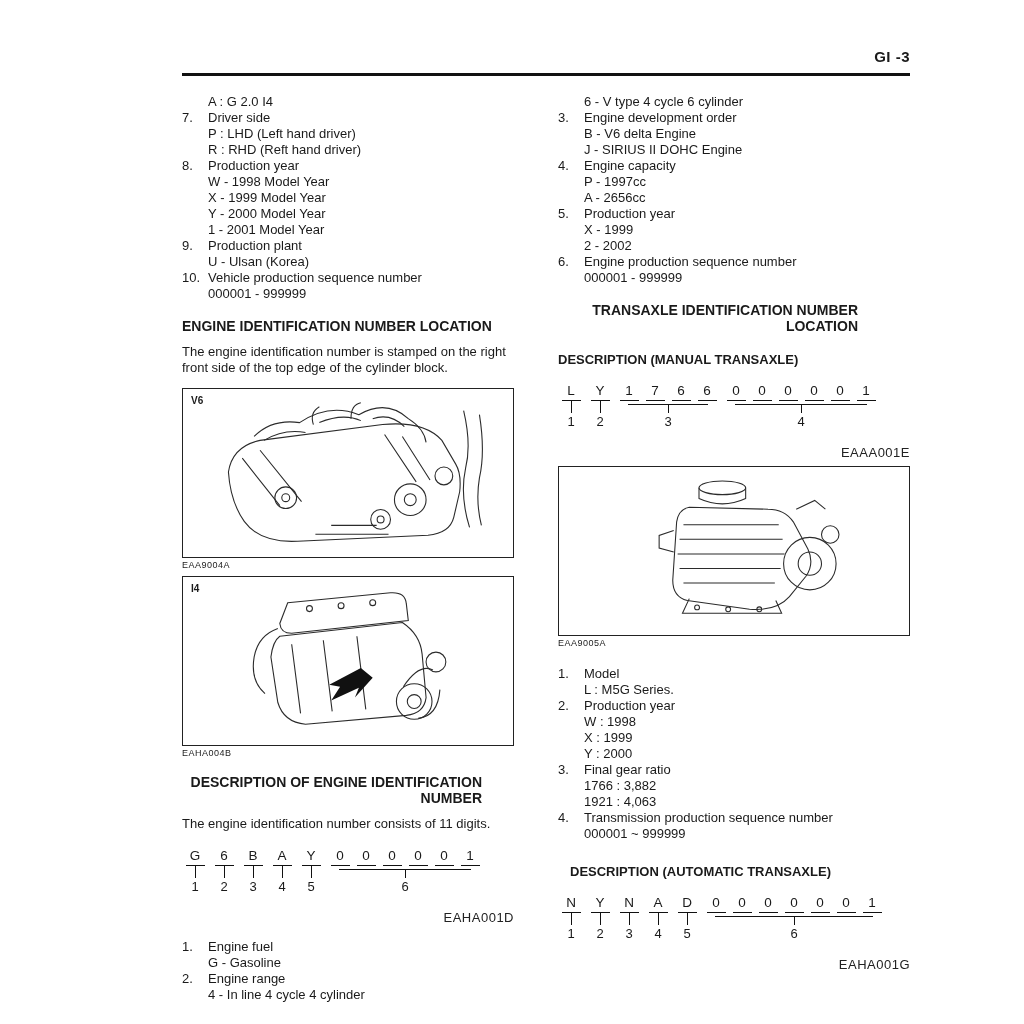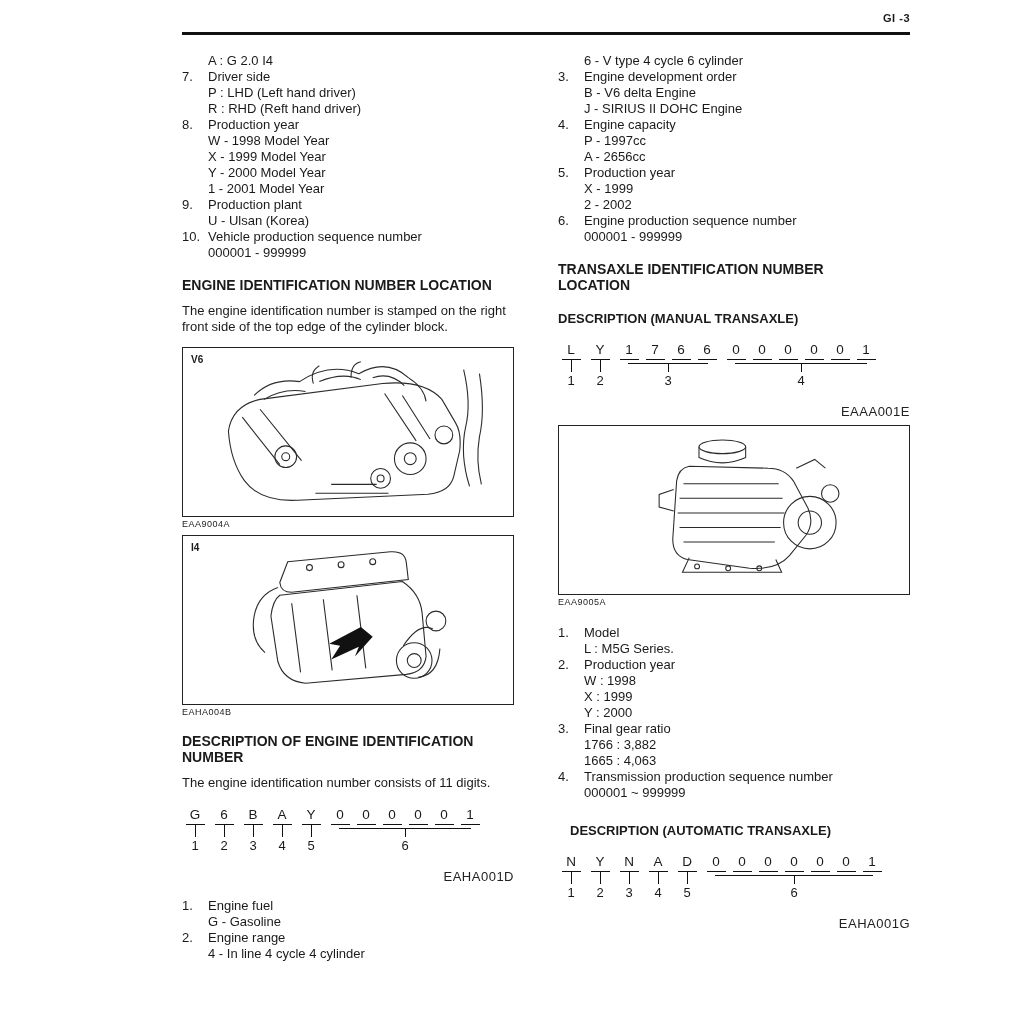--- a/index.html
+++ b/index.html
@@ -1,32 +1,32 @@
 <!DOCTYPE html>
 <html><head>
 <meta charset="utf-8">
 <style>
   * { margin:0; padding:0; box-sizing:border-box; }
   html,body { width:1024px; height:1024px; background:#ffffff; overflow:hidden;
     font-family:"Liberation Sans", sans-serif; color:#1a1a1a; }
   .page { position:relative; width:1024px; height:1024px; background:#fff; }
   .content { position:absolute; left:182px; right:114px; top:8px; }
-  .page-header { text-align:right; font-weight:bold; font-size:11px; letter-spacing:0.5px; padding-top:4px; }
+  .page-header { text-align:right; font-weight:bold; font-size:15px; letter-spacing:0.5px; padding-top:4px;margin-top:36px; }
   .rule { border-top:3px solid #111; margin-top:8px; }
   .cols { display:flex; gap:44px; margin-top:18px; }
   .col-left { width:332px; flex-shrink:0; }
   .col-right { flex:1; min-width:0; }
 
   .li-line { display:flex; font-size:13px; line-height:16px; }
   .li-num { width:26px; flex-shrink:0; }
   .li-sub { padding-left:26px; }
   .li-txt { white-space:nowrap; }
 
   .sec-heading { font-weight:bold; font-size:14px; line-height:16px; margin-top:16px; }
-  .sec-heading.narrow { max-width:300px; }
+  .sec-heading.narrow { max-width:300px;text-align:right; }
   .sub-heading { font-weight:bold; font-size:13px; margin-top:18px; }
   .body-text { font-size:13px; line-height:16px; margin-top:10px; }
 
   .figure-box { position:relative; border:1.5px solid #222; background:#fff; margin-top:12px; height:170px; overflow:hidden; }
   .figure-box .fig-label { position:absolute; top:6px; left:8px; font-weight:bold; font-size:10px; }
   .fig-caption { font-size:9px; letter-spacing:0.5px; margin-top:2px; color:#222; }
   .fig-svg { position:absolute; inset:0; width:100%; height:100%; }
 
   .diagram { display:flex; align-items:flex-start; margin-top:16px; }
   .dgroup { display:flex; flex-direction:column; align-items:center; margin-right:3px; }
@@ -423,21 +423,21 @@
               <span class="li-txt">Y : 2000</span>
             </div>
             <div class="li-line">
               <span class="li-num">3.</span>
               <span class="li-txt">Final gear ratio</span>
             </div>
             <div class="li-line li-sub">
               <span class="li-txt">1766 : 3,882</span>
             </div>
             <div class="li-line li-sub">
-              <span class="li-txt">1665 : 4,063</span>
+              <span class="li-txt">1921 : 4,063</span>
             </div>
             <div class="li-line">
               <span class="li-num">4.</span>
               <span class="li-txt">Transmission production sequence number</span>
             </div>
             <div class="li-line li-sub">
               <span class="li-txt">000001 ~ 999999</span>
             </div>
           </div>
 

